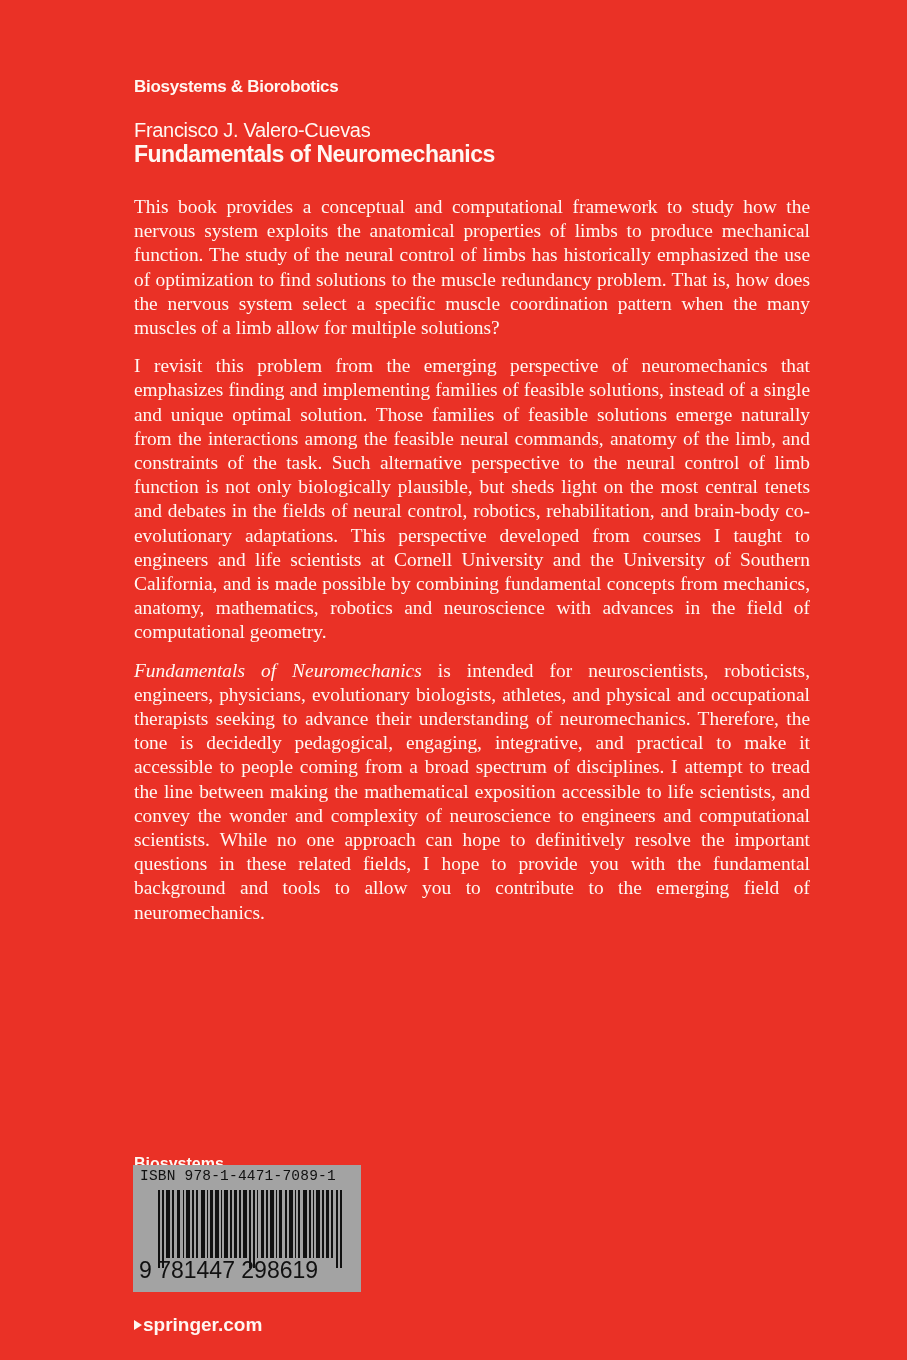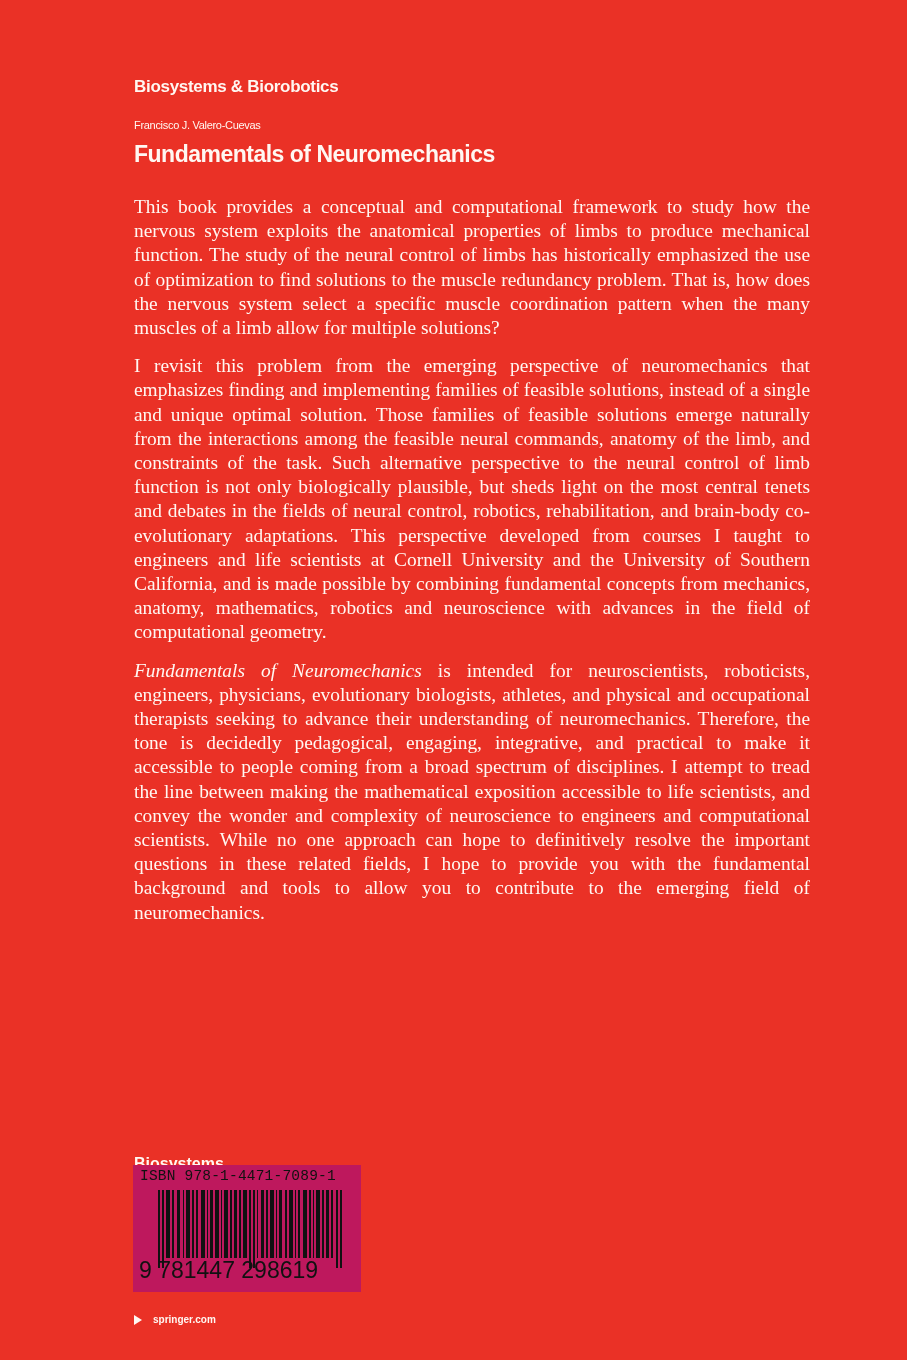--- a/index.html
+++ b/index.html
@@ -10,60 +10,60 @@
       position: relative;
     }
     .sans { font-family: "Liberation Sans", "DejaVu Sans", sans-serif; margin-top: 17px; }
     .serif { font-family: "Liberation Serif", "DejaVu Serif", serif; }
     .series {
       position: absolute; left: 134px; top: 60px;
       font-size: 17px; font-weight: bold; letter-spacing: -0.3px;
     }
     .author {
       position: absolute; left: 134px; top: 102px;
-      font-size: 11px; letter-spacing: -0.3px;
+      font-size: 20px; letter-spacing: -0.3px;
     }
     .title {
       position: absolute; left: 134px; top: 124px;
       font-size: 23px; font-weight: bold; letter-spacing: -0.5px;
     }
     .body-text {
       position: absolute; left: 134px; top: 195px; width: 684px;
     }
     .body-text p {
       margin: 0 8px 14px 0;
       font-size: 19.4px; line-height: 24.2px;
       text-align: justify; text-align-last: left;
     }
     .body-text em { font-style: italic; }
     .subject {
       position: absolute; left: 134px; top: 1138px;
       font-size: 16px; font-weight: bold;
     }
     .barcode-box {
       position: absolute; left: 133px; top: 1165px;
-      width: 228px; height: 127px; background: #be185d;
+      width: 228px; height: 127px; background: #a3a3a3;
     }
     .isbn-text {
       position: absolute; left: 7px; top: 3px;
       font-family: "Liberation Mono", "DejaVu Sans Mono", monospace;
       font-size: 14.5px; color: #111; letter-spacing: 0.2px;
     }
     .bars {
       position: absolute; left: 25px; top: 25px; width: 188px; height: 78px;
     }
     .barcode-digits {
       position: absolute; left: 6px; top: 92px;
       font-family: "Liberation Sans", "DejaVu Sans", sans-serif;
       font-size: 23px; color: #111; white-space: pre;
     }
     .website {
       position: absolute; left: 134px; top: 1297px;
-      font-size: 10px; font-weight: bold;
-      display: flex; align-items: center; gap: 11px; justify-content: flex-end;
+      font-size: 19px; font-weight: bold;
+      display: flex; align-items: center; gap: 1px; justify-content: flex-end;
     }
     .triangle {
       width: 0; height: 0;
       border-top: 5px solid transparent; border-bottom: 5px solid transparent;
       border-left: 8px solid #fff7f2;
     }
   </style>
 </head>
 <body>
 

